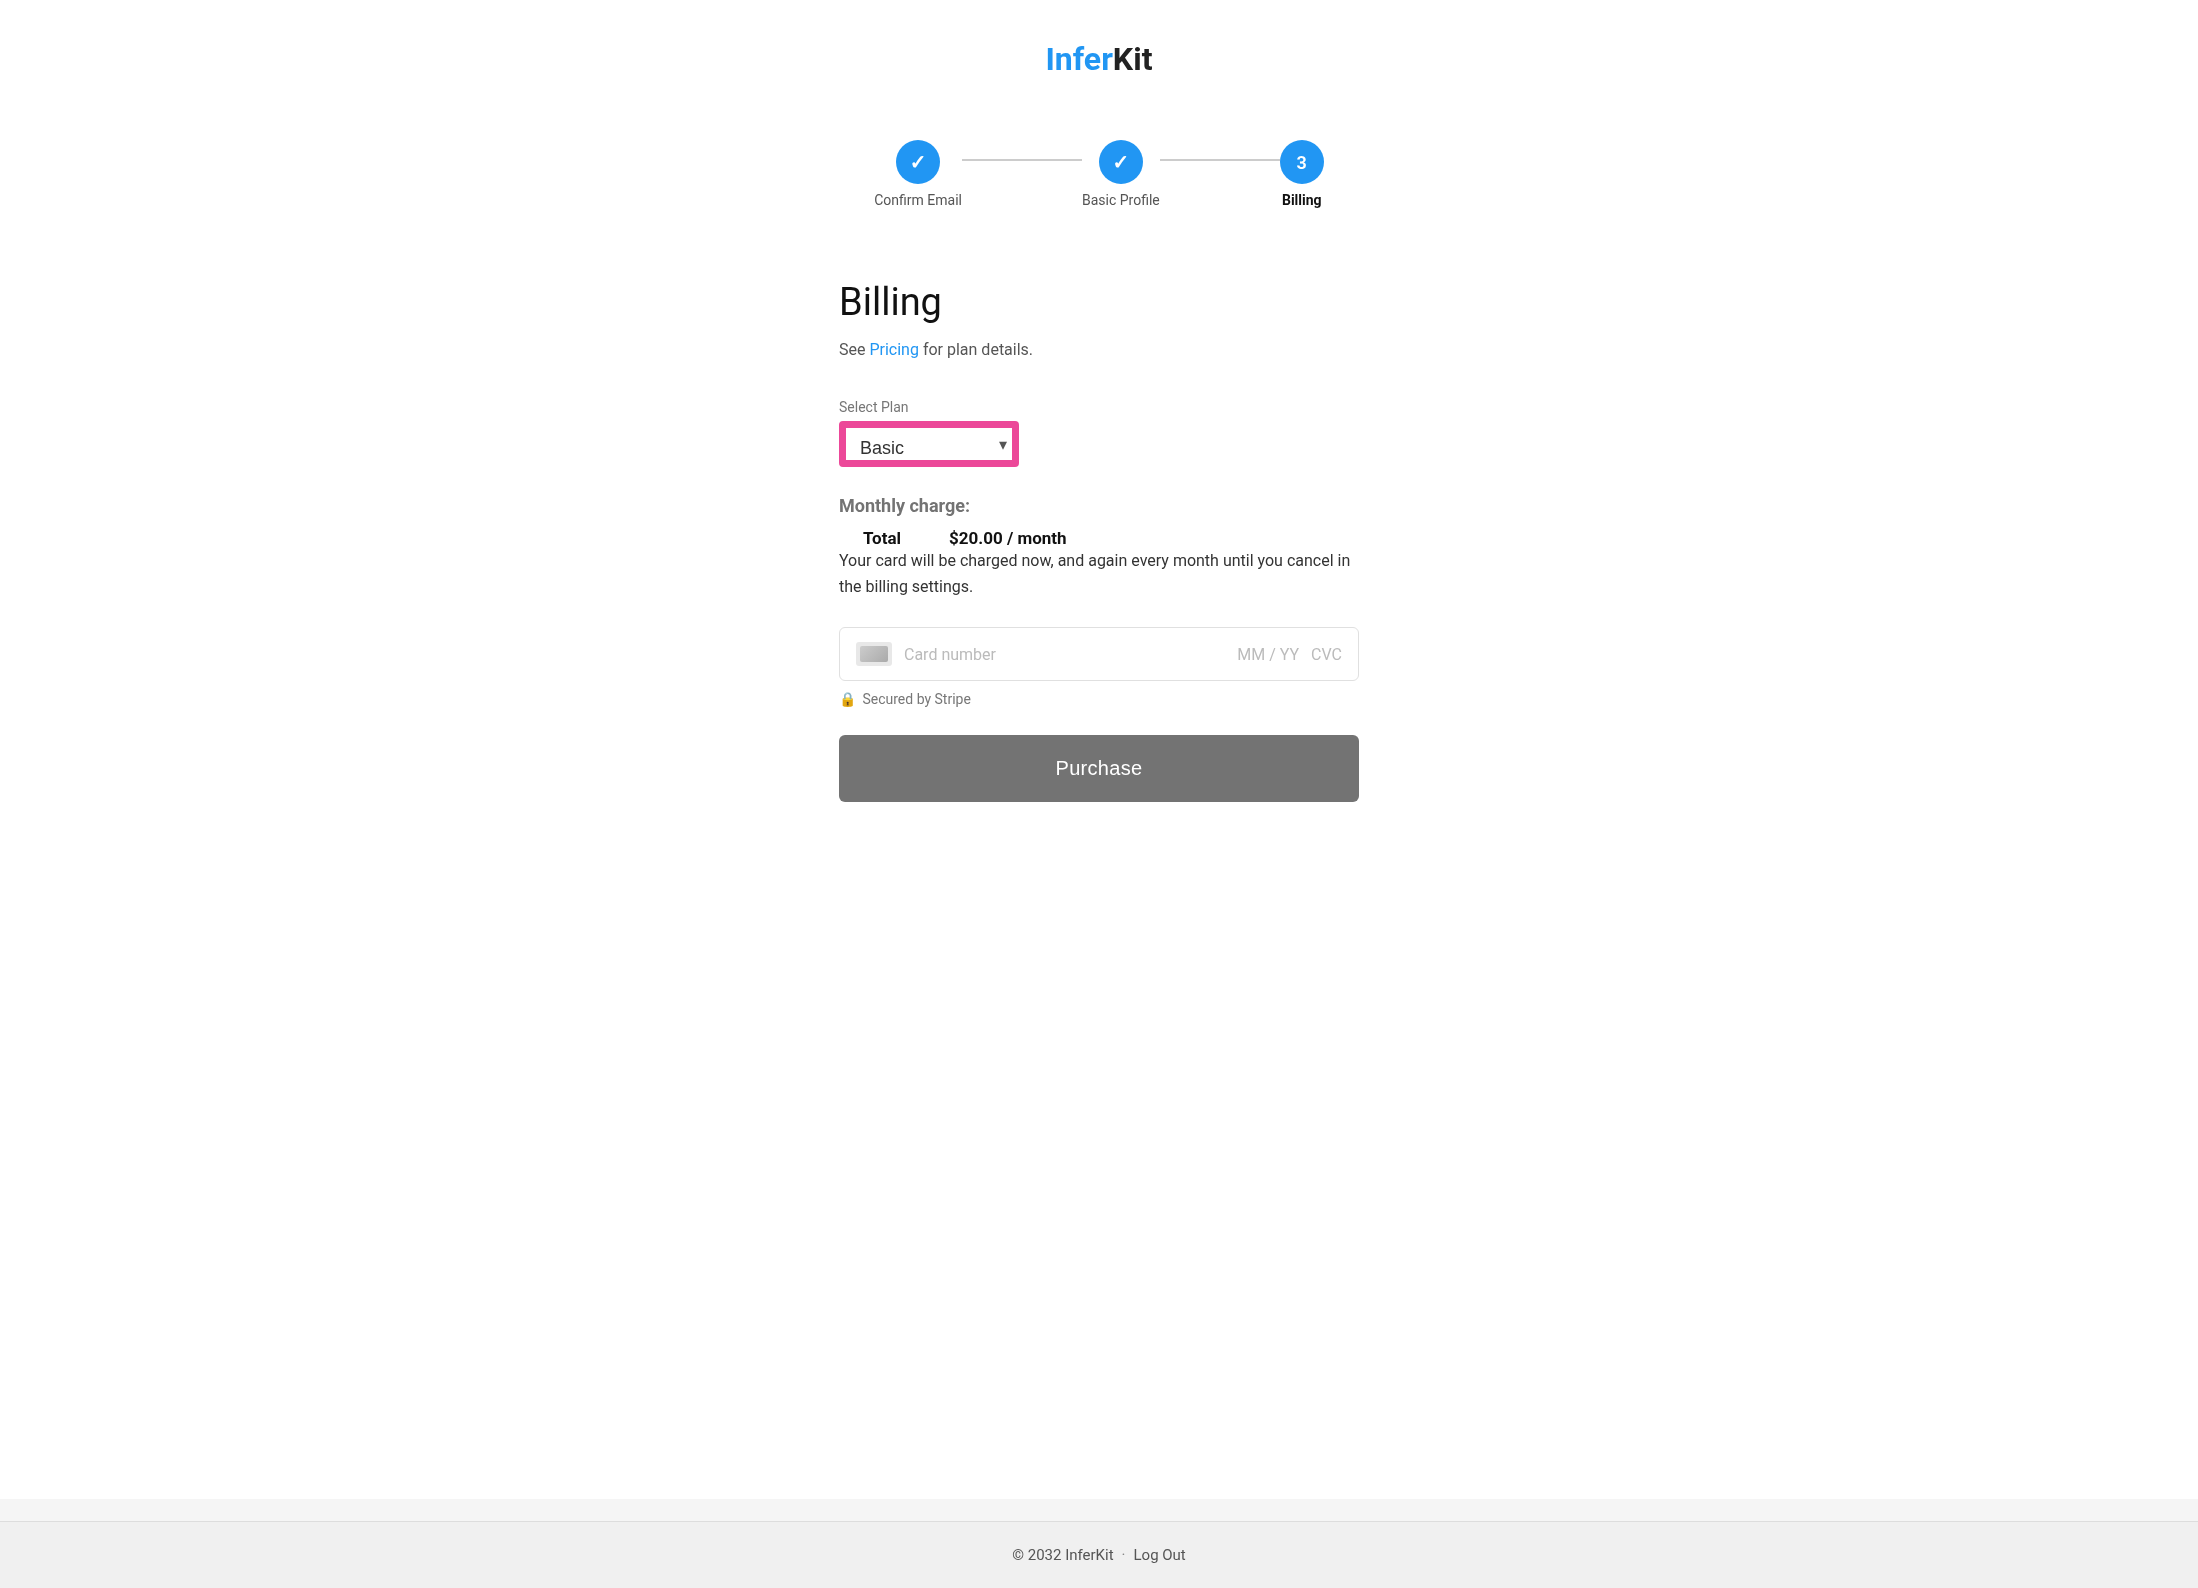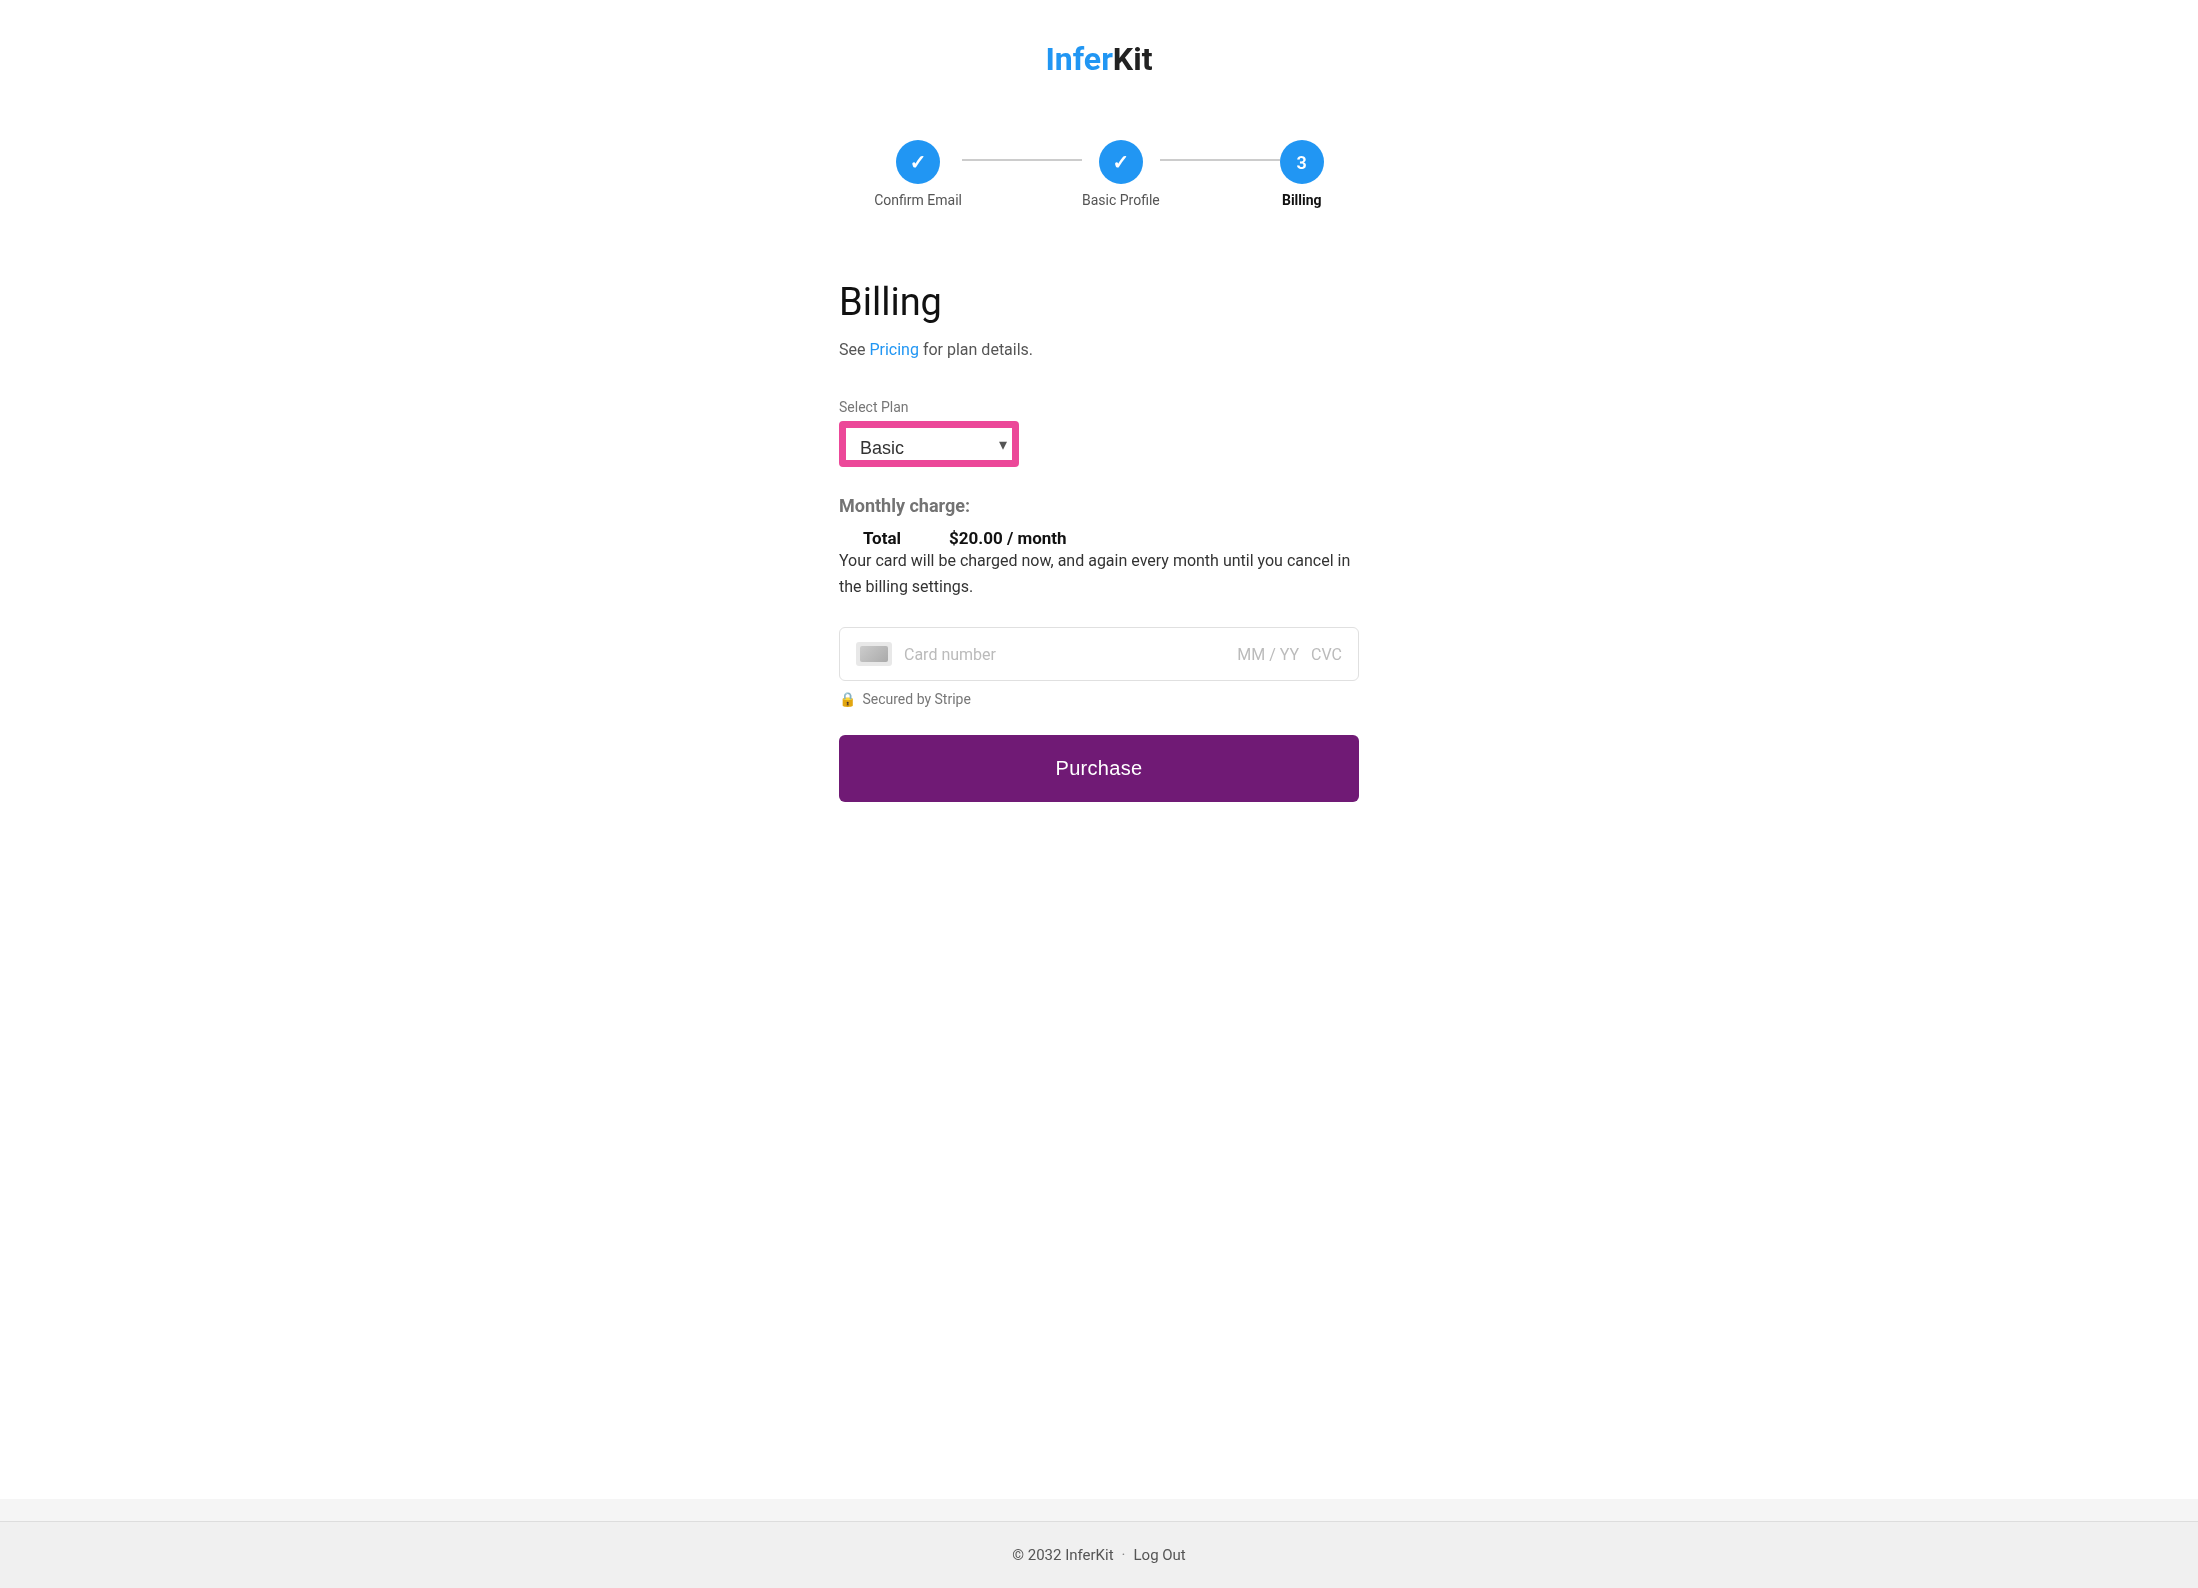--- a/index.html
+++ b/index.html
@@ -250,21 +250,21 @@
     }
 
     .secure-text {
       font-size: 14px;
       color: #777;
     }
 
     .purchase-button {
       width: 100%;
       padding: 22px;
-      background-color: #701a75;
+      background-color: #737373;
       color: #fff;
       font-size: 20px;
       font-weight: 500;
       border: none;
       border-radius: 6px;
       cursor: pointer;
       text-align: center;
       letter-spacing: 0.3px;
     }
 

